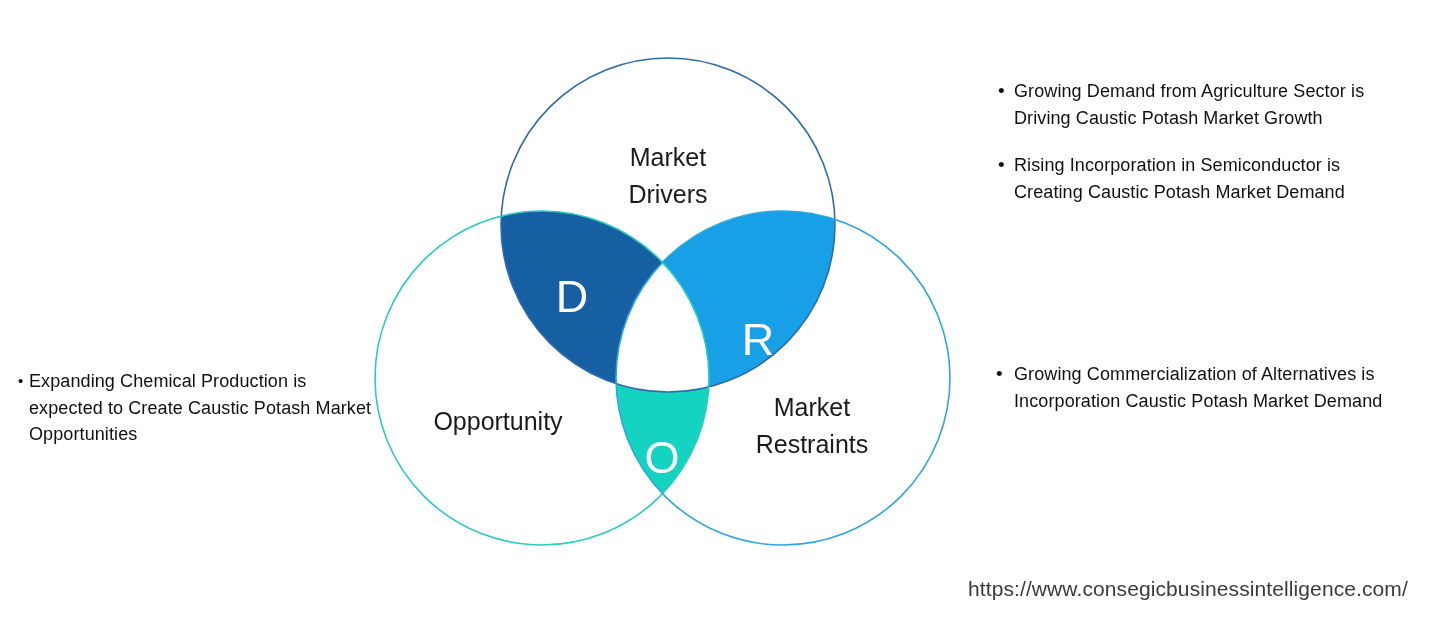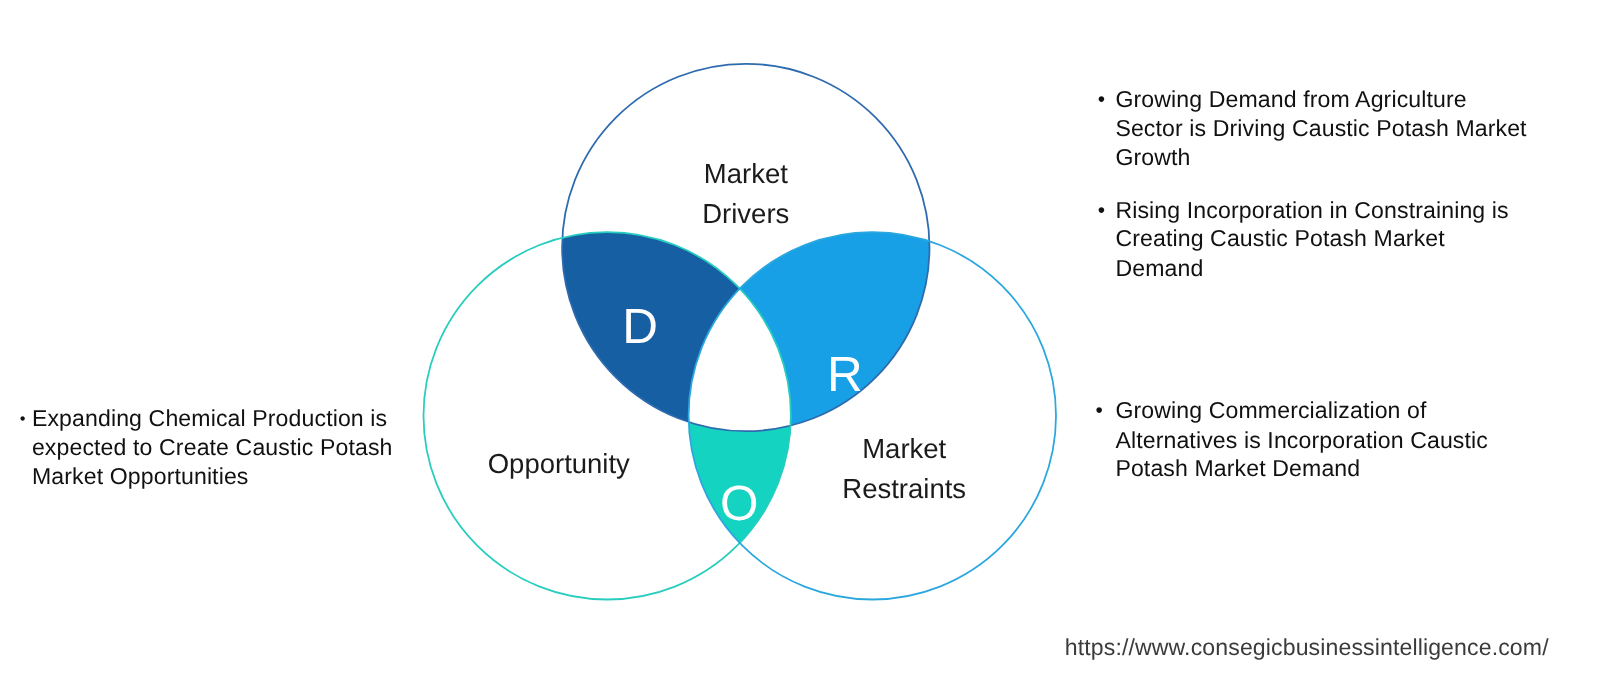--- a/index.html
+++ b/index.html
@@ -16,21 +16,21 @@
     position: relative;
     width: 1453px;
     height: 633px;
     background: #ffffff;
     overflow: hidden;
   }
 
   
   #venn-diagram {
     position: absolute;
-    left: 370px;
+    left: 360px;
     top: 40px;
     width: 610px;
     height: 545px;
   }
   #venn-svg {
     display: block;
     width: 610px;
     height: 545px;
   }
   .venn-circle-label {
@@ -59,21 +59,21 @@
   .bullet-dot {
     flex: 0 0 auto;
     font-size: 19px;
     line-height: 26px;
     color: #111111;
     width: 16px;
     text-align: left;
   }
   .bullet-text {
     flex: 1 1 auto;
-    font-size: 21px;
+    font-size: 18px;
     line-height: 26.5px;
     color: #111111;
     letter-spacing: 0.1px;
   }
 
   
   #bullets-opportunity {
     left: 18px;
     top: 368px;
     width: 360px;
@@ -187,21 +187,21 @@
     </div>
   </div>
 
   <div id="bullets-drivers" class="bullet-block">
     <div class="bullet-item">
       <span class="bullet-dot">•</span>
       <span class="bullet-text">Growing Demand from Agriculture Sector is Driving Caustic Potash Market Growth</span>
     </div>
     <div class="bullet-item">
       <span class="bullet-dot">•</span>
-      <span class="bullet-text">Rising Incorporation in Constraining is Creating Caustic Potash Market Demand</span>
+      <span class="bullet-text">Rising Incorporation in Semiconductor is Creating Caustic Potash Market Demand</span>
     </div>
   </div>
 
   <div id="bullets-restraints" class="bullet-block">
     <div class="bullet-item">
       <span class="bullet-dot">•</span>
       <span class="bullet-text">Growing Commercialization of Alternatives is Incorporation Caustic Potash Market Demand</span>
     </div>
   </div>
 

